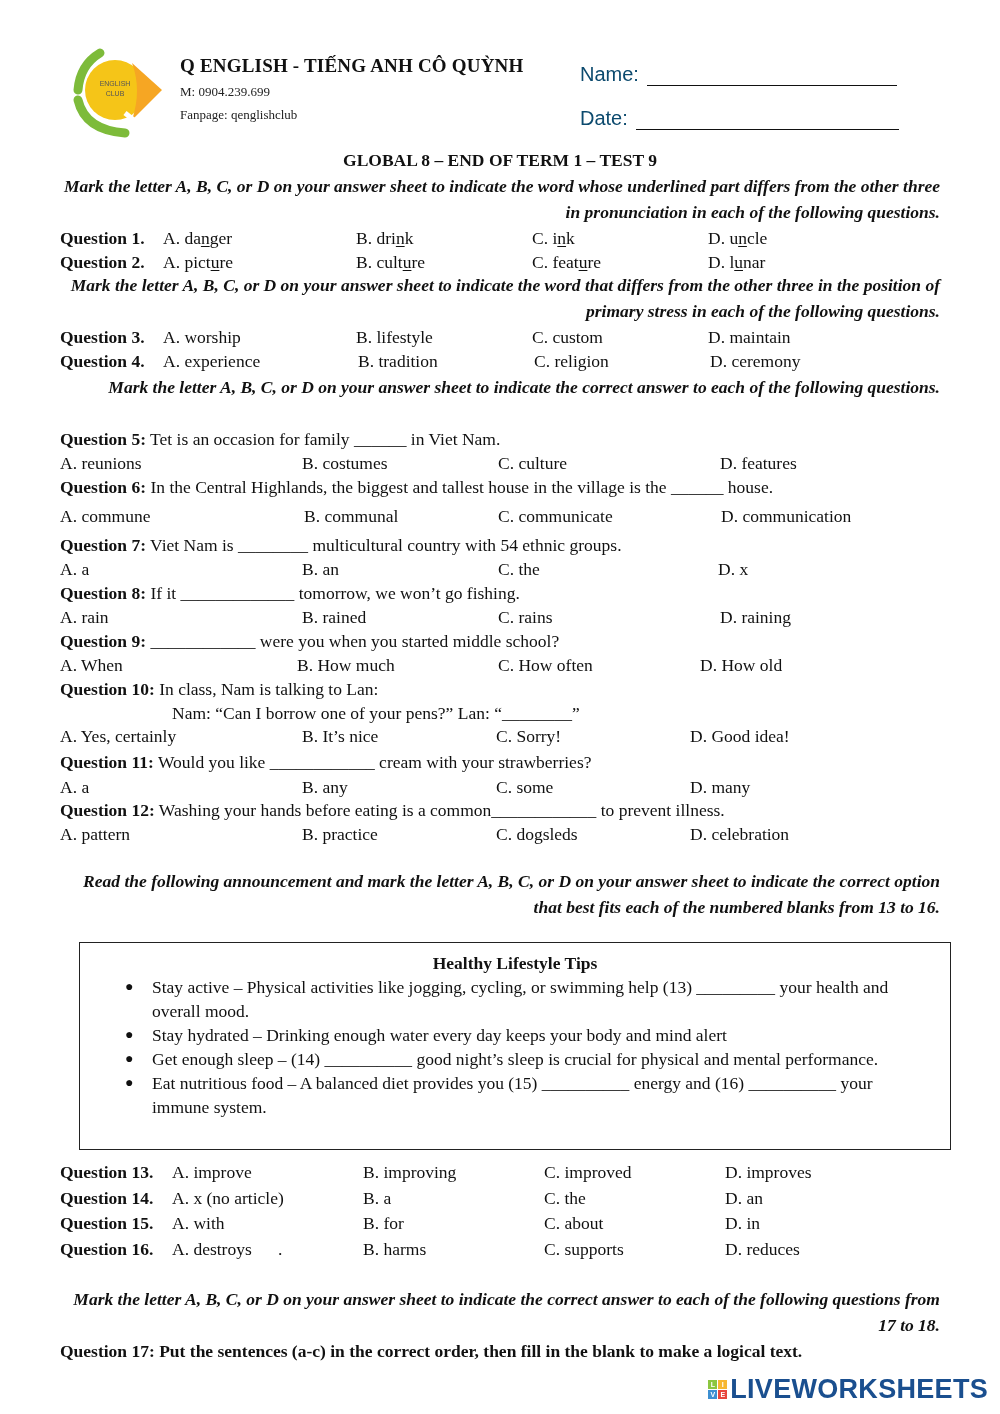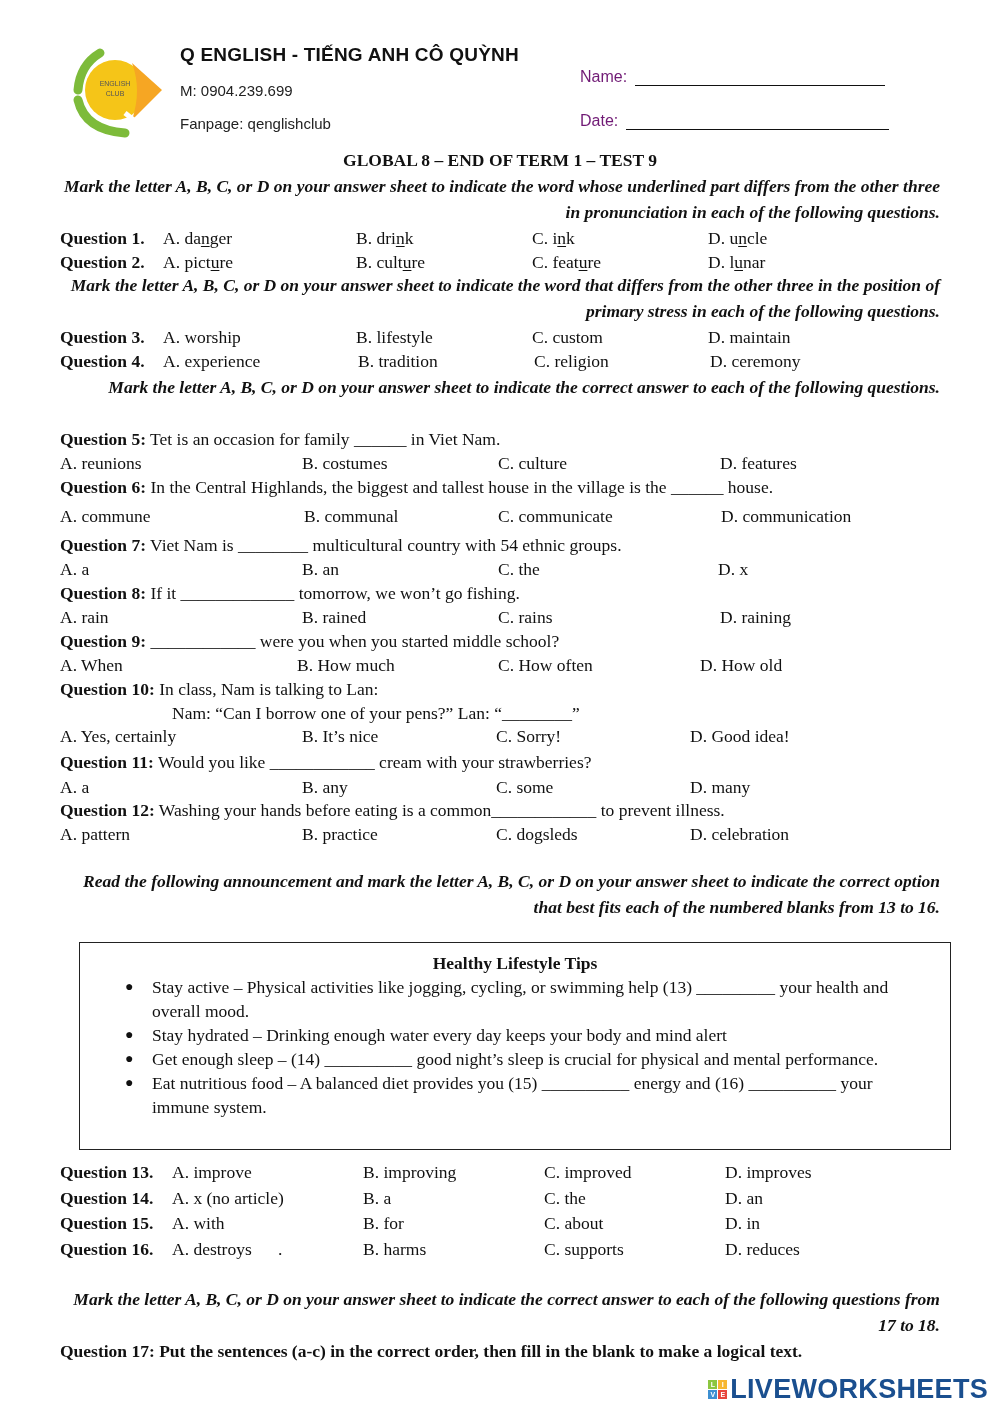--- a/index.html
+++ b/index.html
@@ -1,24 +1,24 @@
 <!DOCTYPE html>
 <html><head>
 <meta charset="utf-8">
 <style>
   html, body { margin: 0; padding: 0; background: #ffffff; }
   body { width: 1000px; height: 1414px; position: relative; overflow: hidden;
          font-family: "Liberation Serif", serif; color: #111; }
   .abs { position: absolute; }
   
   .logo { left: 70px; top: 45px; width: 100px; height: 95px; }
-  .brand { left: 180px; top: 44px; font-family: Liberation Sans, sans-serif; }
+  .brand { left: 180px; top: 55px; font-family: Liberation Serif, serif; }
   .brand-title { font-weight: bold; font-size: 19px; letter-spacing: 0.2px; color: #111; }
-  .brand-line { font-size: 15px; color: #222; margin-top: 16px; }
-  .namebox { left: 580px; top: 48px; font-family: "Liberation Sans", sans-serif; font-size: 16px; color: #701a75; }
+  .brand-line { font-size: 13px; color: #222; margin-top: 7px; }
+  .namebox { left: 580px; top: 48px; font-family: "Liberation Sans", sans-serif; font-size: 20px; color: #0c4a6e; }
   .namebox .row { display: flex; align-items: flex-end; height: 38px; margin-bottom: 6px; }
   .namebox .line { border-bottom: 1.5px solid #111; height: 22px; margin-left: 8px; }
   
   .title { left: 0; width: 1000px; top: 150px; text-align: center; font-weight: bold; font-size: 17.5px; }
   .instr { left: 60px; width: 880px; font-style: italic; font-weight: bold; font-size: 17.5px; line-height: 25.5px; text-align: right; }
   .line-row { left: 60px; width: 900px; font-size: 17.5px; height: 24px; line-height: 24px; white-space: nowrap; }
   .q-label { font-weight: bold; }
   .opt { position: absolute; top: 0; white-space: nowrap; }
   u.ul { text-decoration: underline; text-underline-offset: 2px; }
   .box { left: 79px; top: 942px; width: 870px; height: 206px; border: 1.5px solid #222; }

